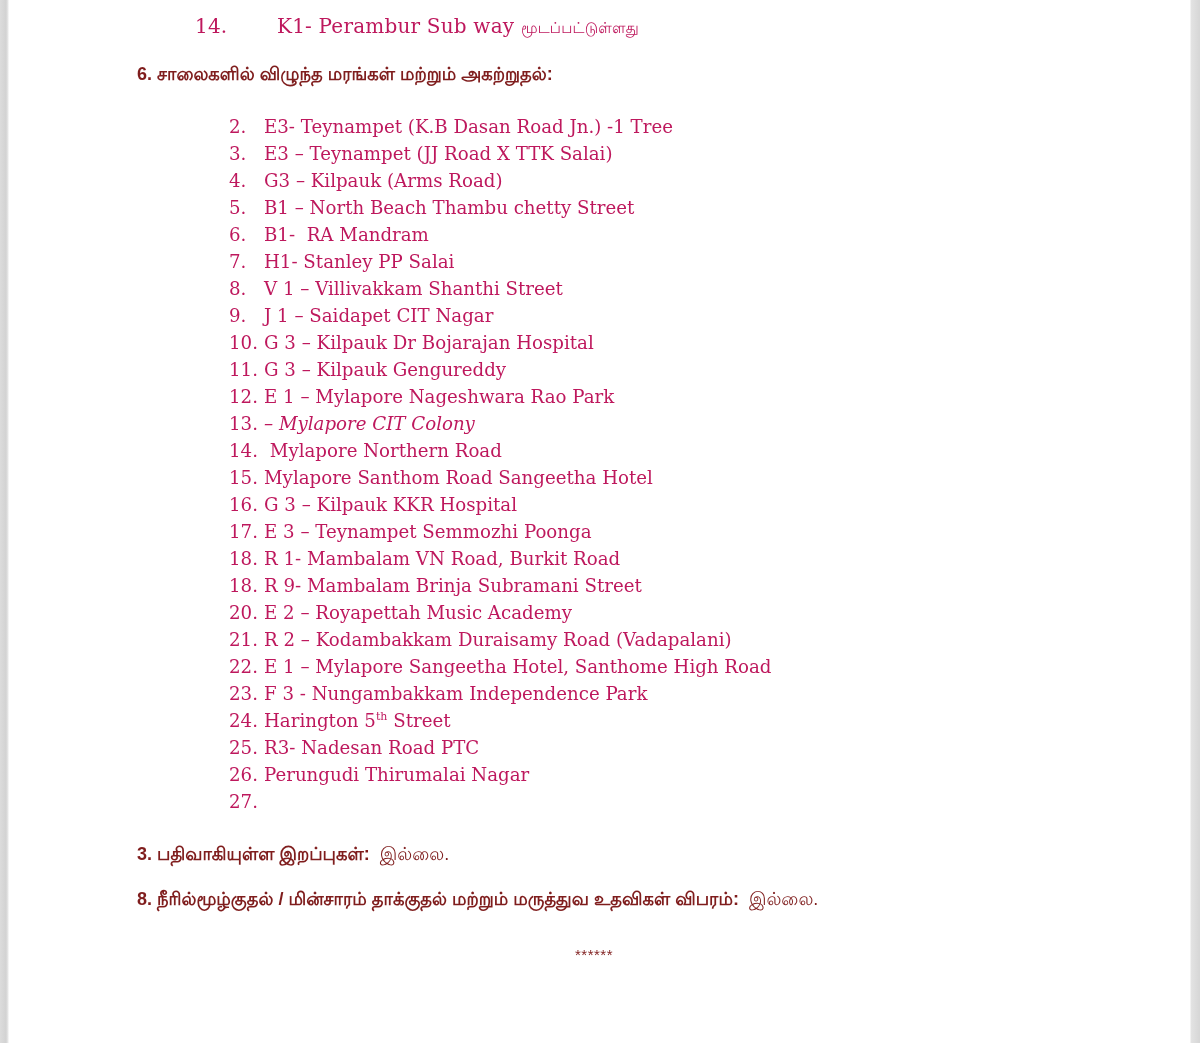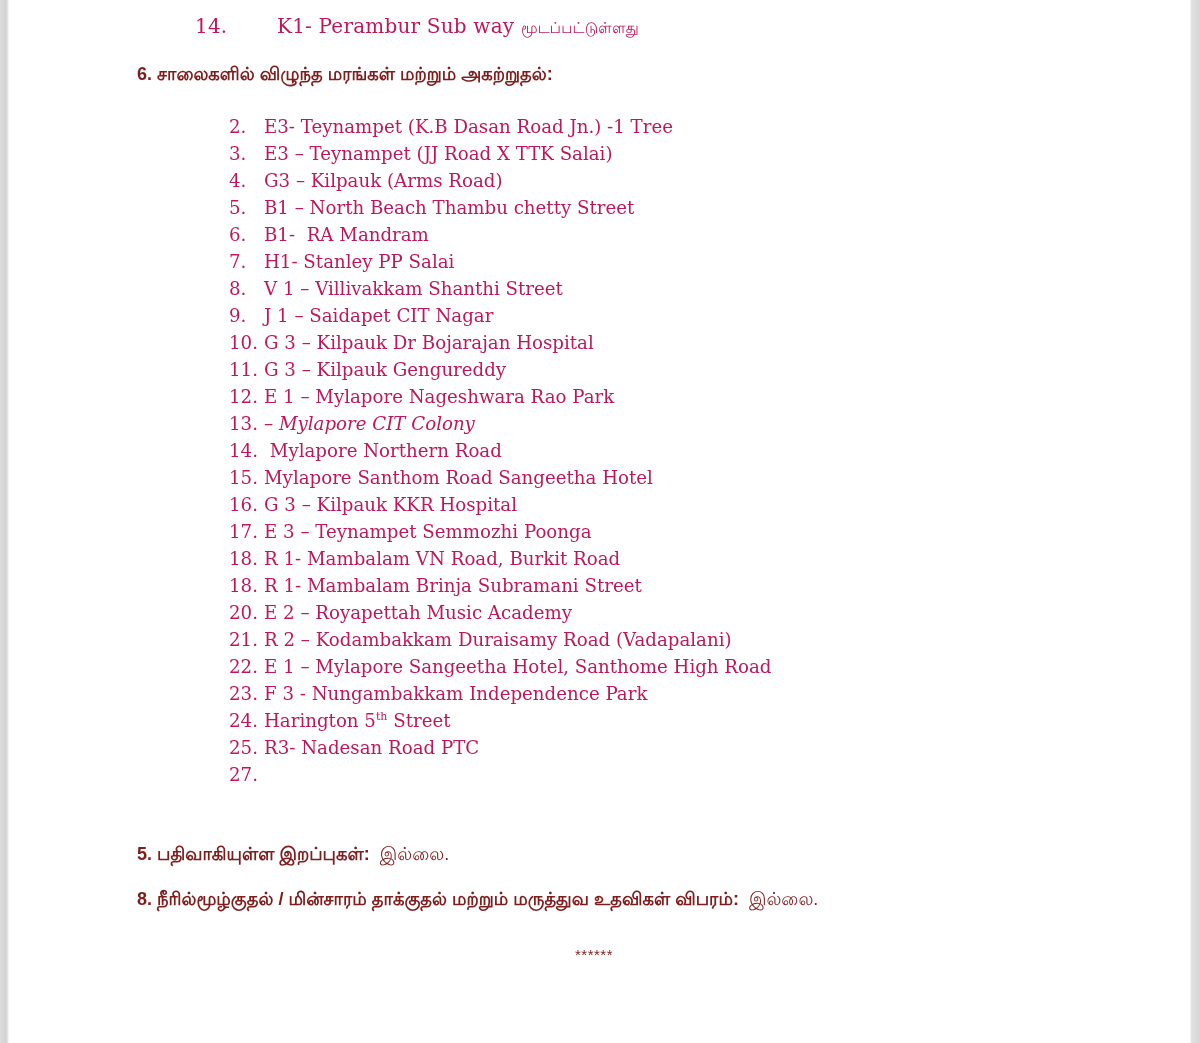--- a/index.html
+++ b/index.html
@@ -101,32 +101,33 @@
         <li><span class="idx">9.</span><span style="white-space: pre;">J 1 – Saidapet CIT Nagar</span></li>
         <li><span class="idx">10.</span><span style="white-space: pre;">G 3 – Kilpauk Dr Bojarajan Hospital</span></li>
         <li><span class="idx">11.</span><span style="white-space: pre;">G 3 – Kilpauk Gengureddy</span></li>
         <li><span class="idx">12.</span><span style="white-space: pre;">E 1 – Mylapore Nageshwara Rao Park</span></li>
         <li><span class="idx">13.</span><span style="white-space: pre; font-style: italic;">– Mylapore CIT Colony</span></li>
         <li><span class="idx">14.</span><span style="white-space: pre;"> Mylapore Northern Road</span></li>
         <li><span class="idx">15.</span><span style="white-space: pre;">Mylapore Santhom Road Sangeetha Hotel</span></li>
         <li><span class="idx">16.</span><span style="white-space: pre;">G 3 – Kilpauk KKR Hospital</span></li>
         <li><span class="idx">17.</span><span style="white-space: pre;">E 3 – Teynampet Semmozhi Poonga</span></li>
         <li><span class="idx">18.</span><span style="white-space: pre;">R 1- Mambalam VN Road, Burkit Road</span></li>
-        <li><span class="idx">18.</span><span style="white-space: pre;">R 1- Mambalam Brinja Subramani Street</span></li>
+        <li><span class="idx">18.</span><span style="white-space: pre;">R 9- Mambalam Brinja Subramani Street</span></li>
         <li><span class="idx">20.</span><span style="white-space: pre;">E 2 – Royapettah Music Academy</span></li>
         <li><span class="idx">21.</span><span style="white-space: pre;">R 2 – Kodambakkam Duraisamy Road (Vadapalani)</span></li>
         <li><span class="idx">22.</span><span style="white-space: pre;">E 1 – Mylapore Sangeetha Hotel, Santhome High Road</span></li>
         <li><span class="idx">23.</span><span style="white-space: pre;">F 3 - Nungambakkam Independence Park</span></li>
         <li><span class="idx">24.</span><span style="white-space: pre;">Harington 5</span><sup>th</sup><span style="white-space: pre;"> Street</span></li>
         <li><span class="idx">25.</span><span style="white-space: pre;">R3- Nadesan Road PTC</span></li>
+        <li><span class="idx">26.</span><span style="white-space: pre;">Perungudi Thirumalai Nagar</span></li>
         <li><span class="idx">27.</span><span style="white-space: pre;"></span></li>
       </ul>
 
     <div class="abs heading sans" style="top:844px;">
-      <span>5. பதிவாகியுள்ள இறப்புகள்:</span>&nbsp;
+      <span>3. பதிவாகியுள்ள இறப்புகள்:</span>&nbsp;
       <span class="tval">இல்லை.</span>
     </div>
 
     <div class="abs heading sans" style="top:889px;">
       <span>8. நீரில்மூழ்குதல் / மின்சாரம் தாக்குதல் மற்றும் மருத்துவ உதவிகள் விபரம்:</span>&nbsp;
       <span class="tval">இல்லை.</span>
     </div>
 
     <div class="abs stars sans">******</div>
 

